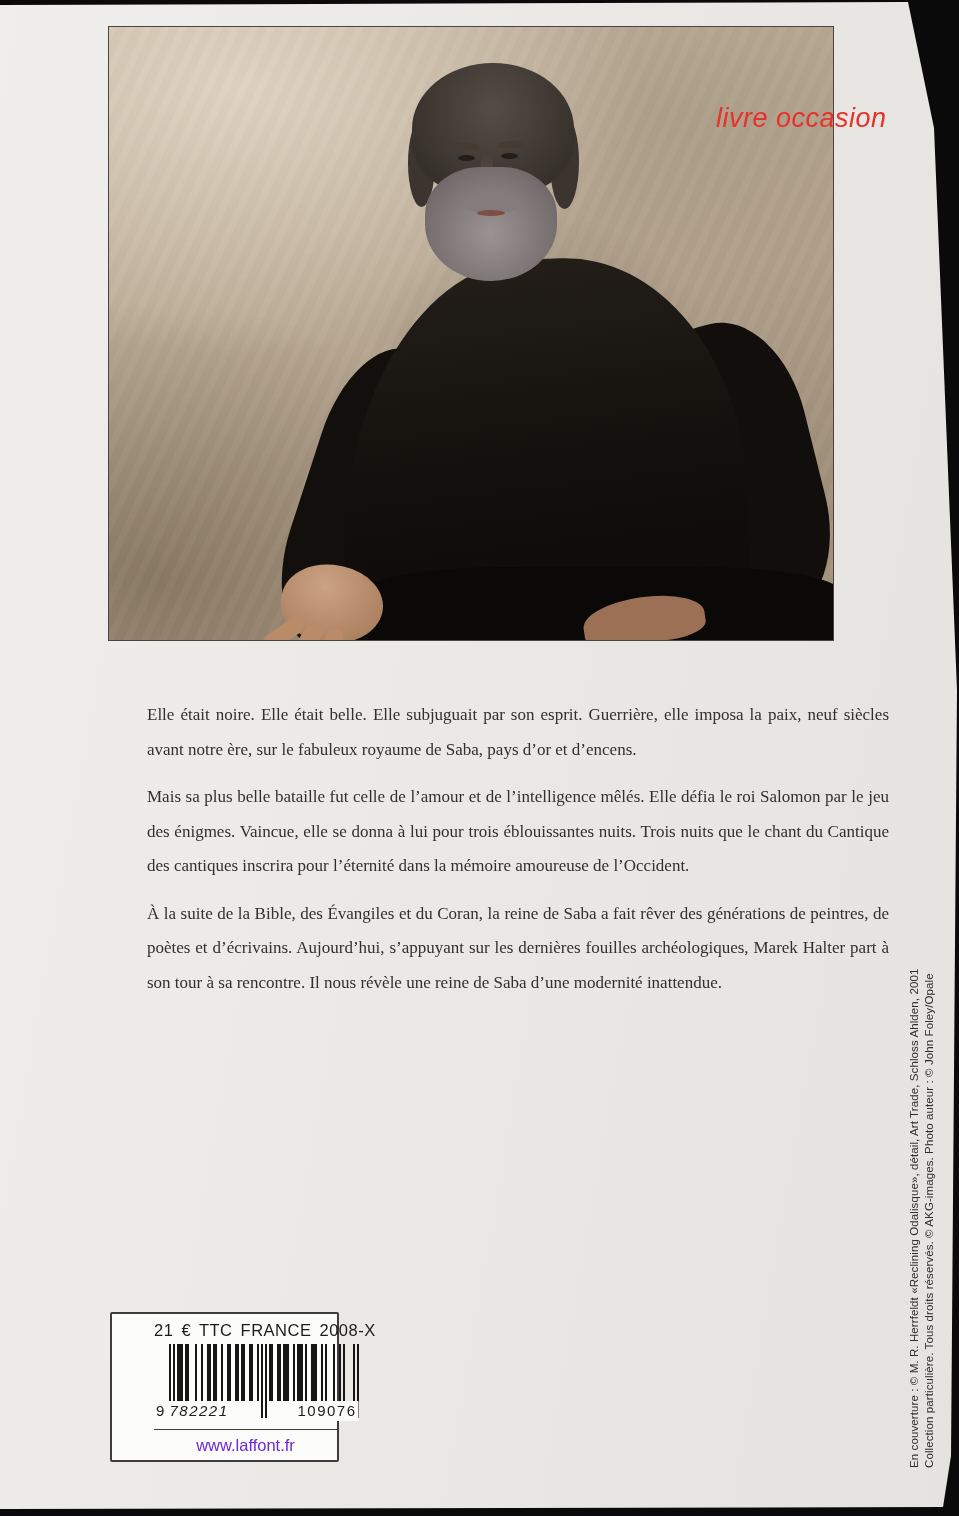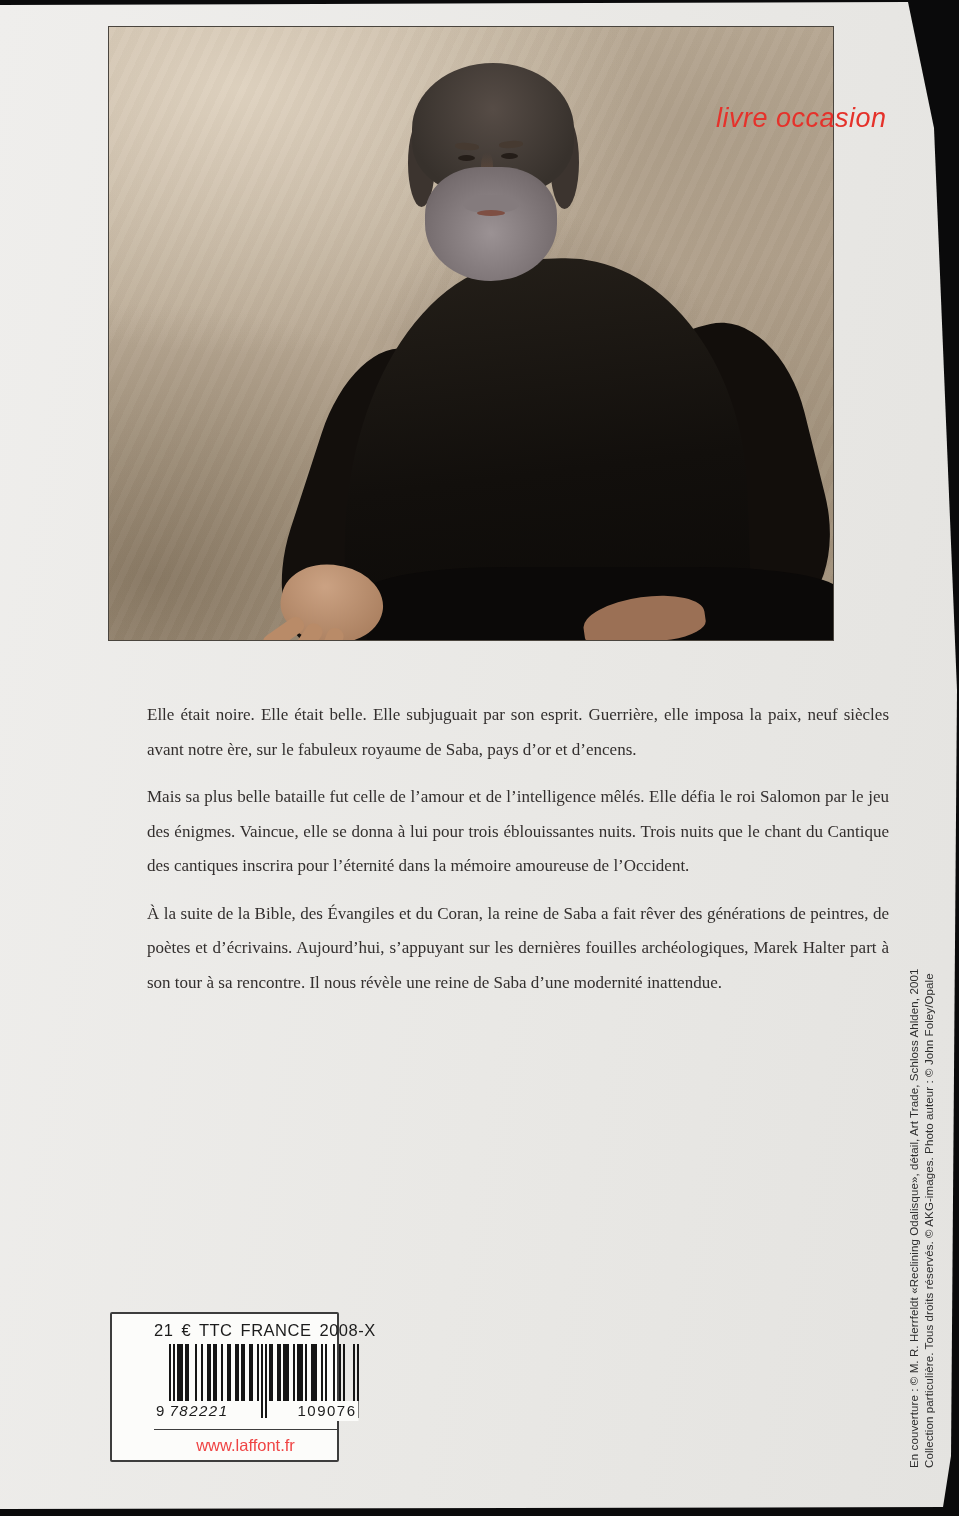--- a/index.html
+++ b/index.html
@@ -100,21 +100,21 @@
   .ean svg{position:absolute;left:15px;top:0;}
   .ean-digit{
     position:absolute;top:57px;height:20px;line-height:20px;font-size:15px;
     letter-spacing:1.5px;background:#fcfcfa;padding:0 2px;white-space:nowrap;
   }
   .dg-left{left:0;}
   .dg-1{left:45px;transform:translateX(-50%);font-style:italic;}
   .dg-2{left:173px;transform:translateX(-50%);text-align:right;}
   .site{
     margin-top:auto;height:30px;line-height:30px;border-top:1.5px solid #3d3d3d;
-    text-align:center;font-size:16.5px;color:#ef4444;
+    text-align:center;font-size:16.5px;color:#6d28d9;
   }
   
   .credits{
     position:absolute;left:907px;top:1468px;width:576px;
     transform:rotate(-90deg);transform-origin:0 0;
     font-family:"Liberation Sans","DejaVu Sans",sans-serif;
     font-size:11.5px;line-height:14.5px;color:#2e2e2e;letter-spacing:.1px;white-space:nowrap;
   }
 </style>
 </head>

